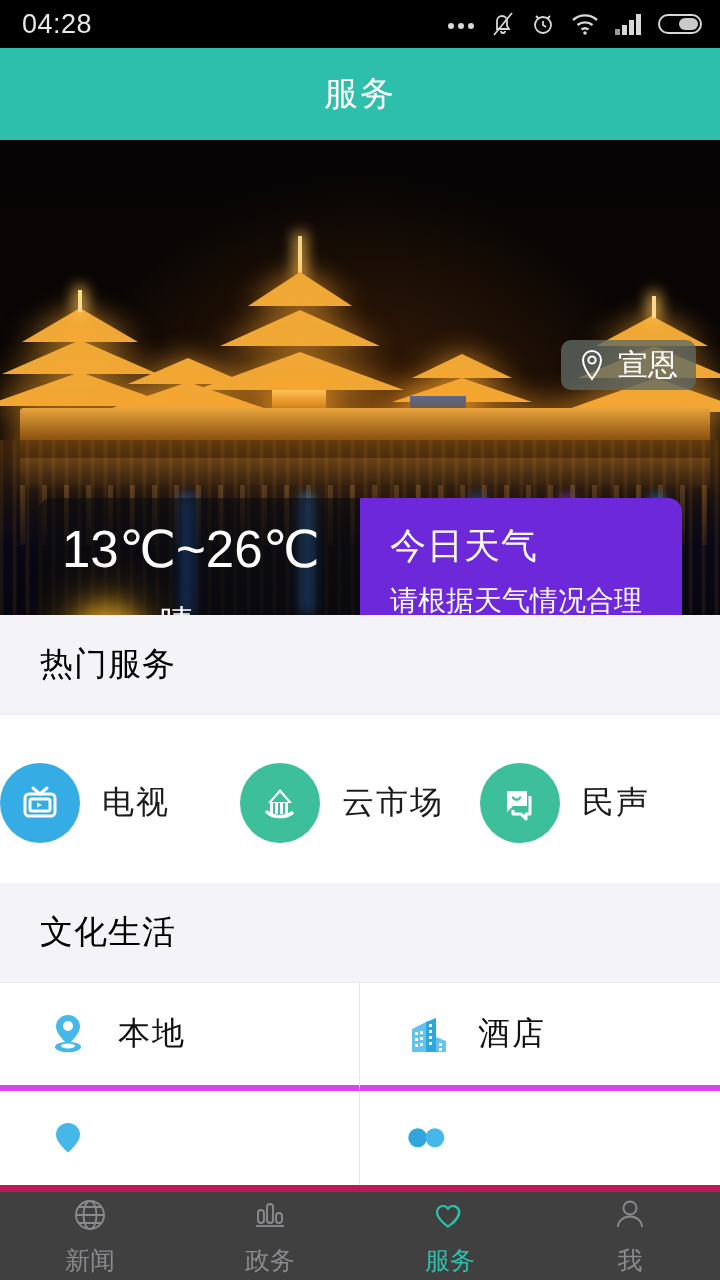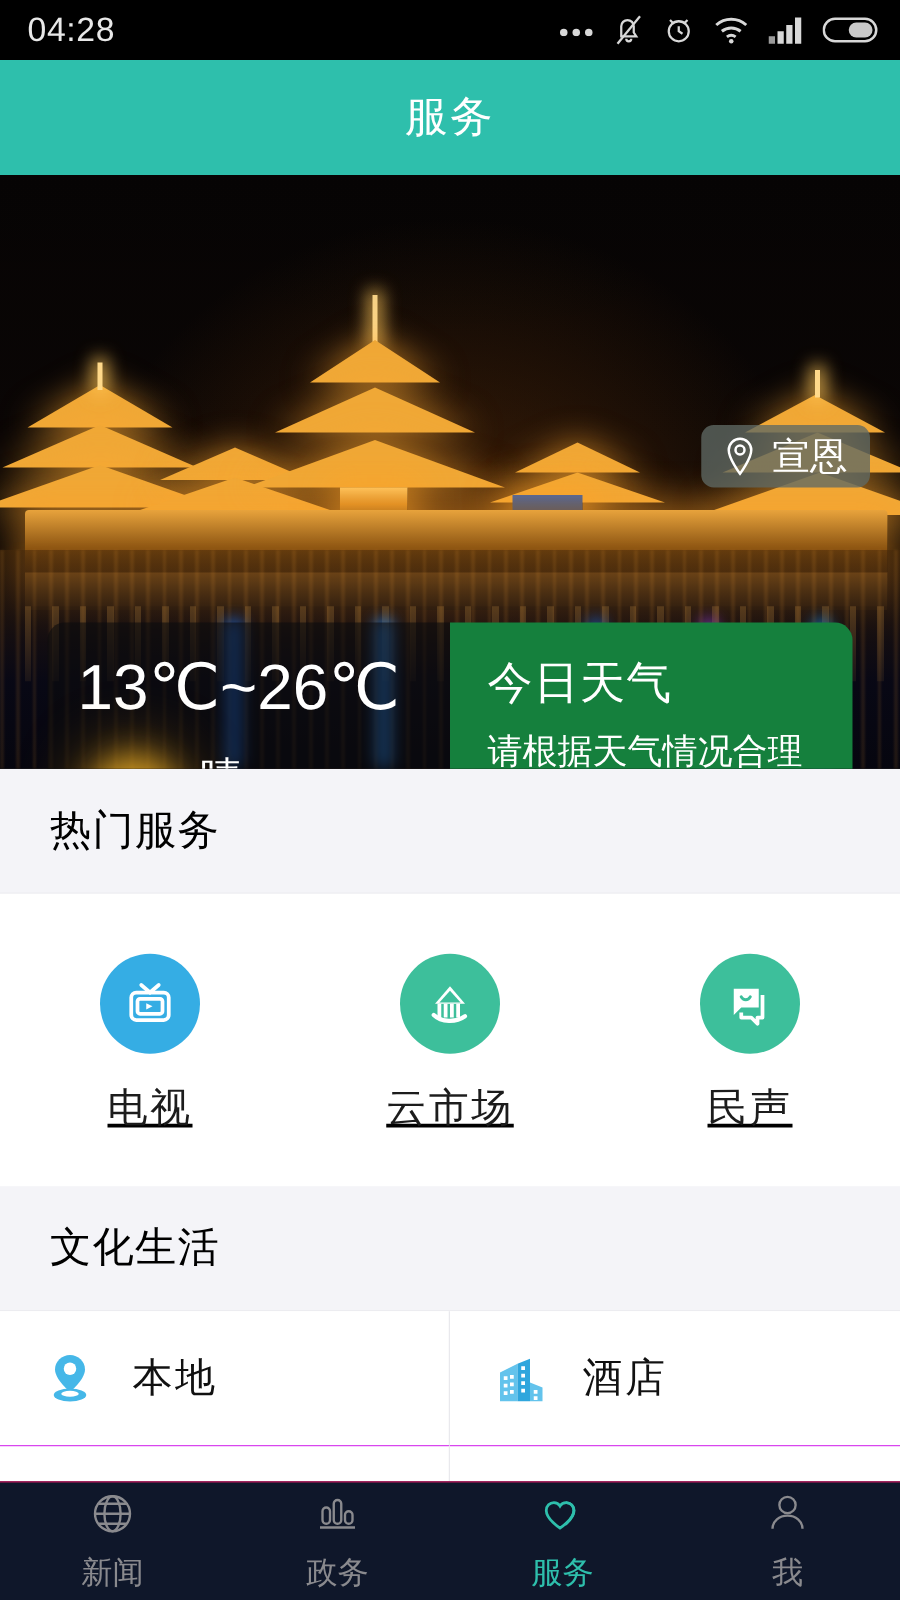--- a/index.html
+++ b/index.html
@@ -126,65 +126,65 @@
   .sun-core{
     position:absolute; left:12px; top:12px; width:54px; height:54px;
     border-radius:50%;
     background:radial-gradient(circle at 42% 36%, #ffe98a 0%, #ffd44e 45%, #f9b81a 100%);
     box-shadow:0 0 26px 10px rgba(255,190,40,.75), 0 0 50px 20px rgba(255,170,20,.35);
   }
   .cond{
     position:absolute; left:122px; top:102px; font-size:33px; color:#fff;
   }
   .weather-right{
-    flex:1; background:#15803d;
+    flex:1; background:#6d28d9;
     border-radius:0 14px 14px 0;
     color:#fff; padding:24px 22px 0 30px;
   }
   .wr-title{ font-size:36px; letter-spacing:1px; }
   .wr-desc{ font-size:28px; line-height:1.42; margin-top:10px; }
 
   
   .section-head{
     background:#F4F4F8; height:100px;
     display:flex; align-items:center; padding-left:40px;
     border-bottom:1px solid #ececf0;
   }
   .section-title{ font-size:33px; color:#000000; letter-spacing:1px; }
 
   
   .hot{
     background:#fff; padding:48px 0 40px;
     display:flex;
   }
   .hot-item{
-    flex:1; display:flex; flex-direction:column; align-items:center; gap:22px;text-decoration:underline;
+    flex:1; display:flex; align-items:center; gap:22px;
   }
   .hot-icon{
     width:80px; height:80px; border-radius:50%;
     display:flex; align-items:center; justify-content:center;
   }
   .hot-label{ font-size:32px; color:#1c1c1c; letter-spacing:2px; }
 
   
   .grid{ background:#fff; display:flex; flex-wrap:wrap; }
   .grid-cell{
     width:50%; height:108px;
-    display:flex; align-items:center; padding-left:32px; gap:26px;
-    border-bottom:1px solid #d946ef;
+    display:flex; align-items:center; padding-left:44px; gap:26px;
+    border-bottom:6px solid #d946ef;
     box-sizing:border-box;
   }
   .grid-cell:nth-child(odd){ border-right:1px solid #e9e9ed; }
   .cell-label{ font-size:32px; color:#111; letter-spacing:2px; }
   .cell-icon{ width:48px; display:flex; justify-content:center; }
 
   
   .tabbar{
     position:absolute; left:0; right:0; bottom:0; height:95px;
-    background:#0f172a; border-top:1px solid #be185d;
+    background:#404040; border-top:7px solid #be185d;
     display:flex;
   }
   .tab{
     flex:1; display:flex; flex-direction:column; align-items:center;
     justify-content:center; gap:6px; color:#8a8a8e;
   }
   .tab-label{ font-size:25px; }
   .tab.active{ color:#2EBFAC; }
 </style>
 </head>

